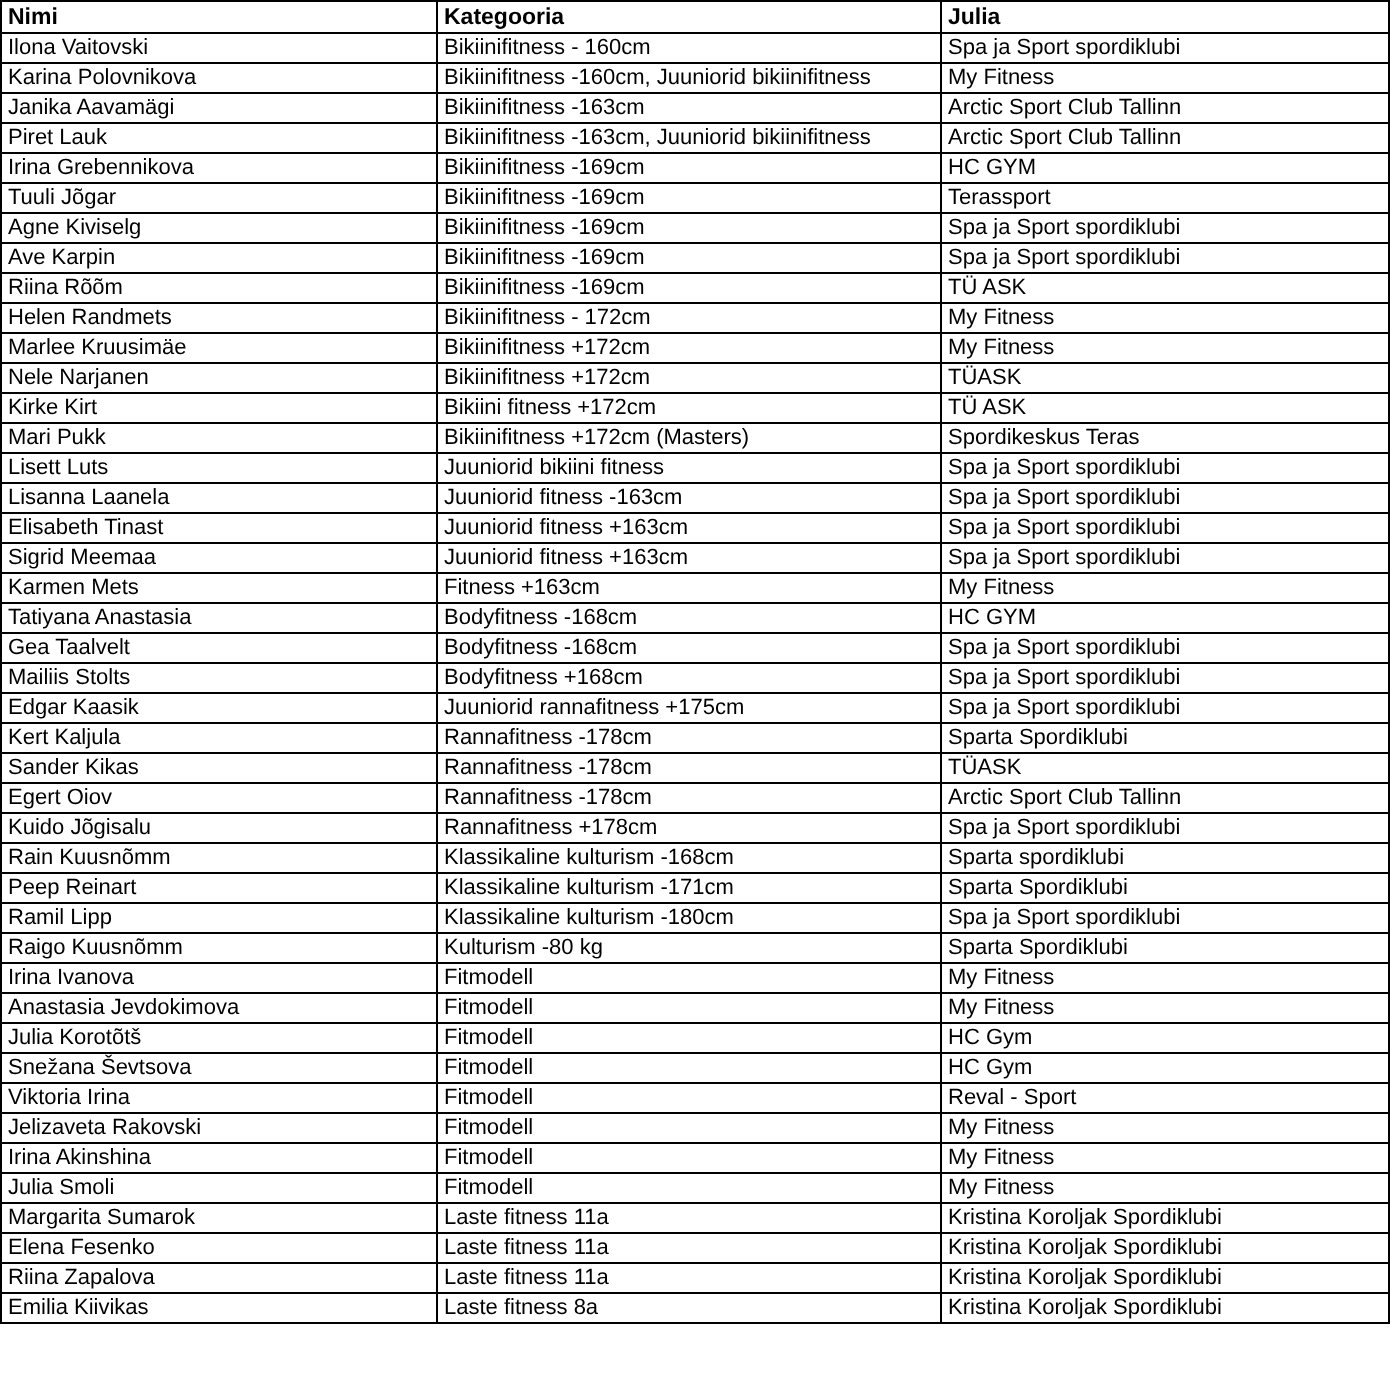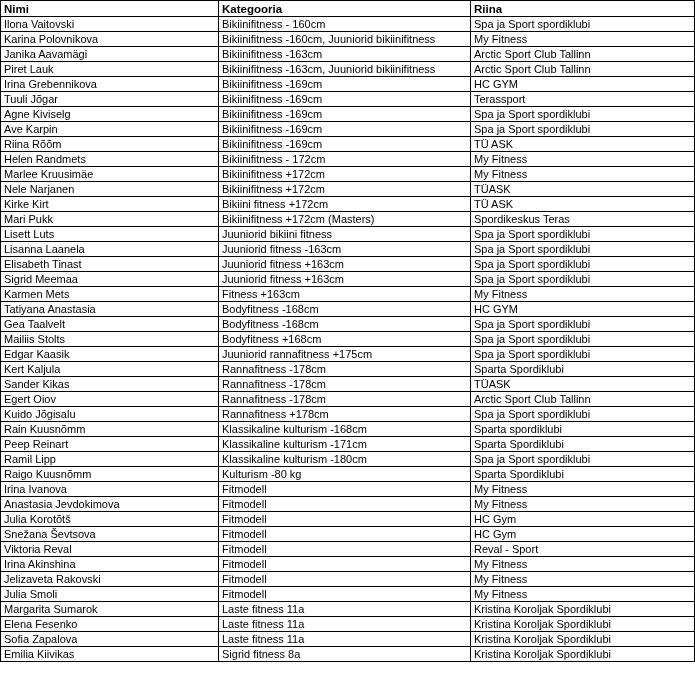--- a/index.html
+++ b/index.html
@@ -63,21 +63,21 @@
   <table class="grid">
     <colgroup>
       <col class="c-nimi">
       <col class="c-kategooria">
       <col class="c-klubi">
     </colgroup>
     <thead>
       <tr>
         <th>Nimi</th>
         <th>Kategooria</th>
-        <th>Riina</th>
+        <th>Julia</th>
       </tr>
     </thead>
     <tbody id="tbody">
         <tr>
           <td>Ilona Vaitovski</td>
           <td>Bikiinifitness - 160cm</td>
           <td>Spa ja Sport spordiklubi</td>
         </tr>
         <tr>
           <td>Karina Polovnikova</td>
@@ -243,54 +243,54 @@
           <td>Julia Korotõtš</td>
           <td>Fitmodell</td>
           <td>HC Gym</td>
         </tr>
         <tr>
           <td>Snežana Ševtsova</td>
           <td>Fitmodell</td>
           <td>HC Gym</td>
         </tr>
         <tr>
-          <td>Viktoria Reval</td>
+          <td>Viktoria Irina</td>
           <td>Fitmodell</td>
           <td>Reval - Sport</td>
         </tr>
         <tr>
+          <td>Jelizaveta Rakovski</td>
+          <td>Fitmodell</td>
+          <td>My Fitness</td>
+        </tr>
+        <tr>
           <td>Irina Akinshina</td>
-          <td>Fitmodell</td>
-          <td>My Fitness</td>
-        </tr>
-        <tr>
-          <td>Jelizaveta Rakovski</td>
           <td>Fitmodell</td>
           <td>My Fitness</td>
         </tr>
         <tr>
           <td>Julia Smoli</td>
           <td>Fitmodell</td>
           <td>My Fitness</td>
         </tr>
         <tr>
           <td>Margarita Sumarok</td>
           <td>Laste fitness 11a</td>
           <td>Kristina Koroljak Spordiklubi</td>
         </tr>
         <tr>
           <td>Elena Fesenko</td>
           <td>Laste fitness 11a</td>
           <td>Kristina Koroljak Spordiklubi</td>
         </tr>
         <tr>
-          <td>Sofia Zapalova</td>
+          <td>Riina Zapalova</td>
           <td>Laste fitness 11a</td>
           <td>Kristina Koroljak Spordiklubi</td>
         </tr>
         <tr>
           <td>Emilia Kiivikas</td>
-          <td>Sigrid fitness 8a</td>
+          <td>Laste fitness 8a</td>
           <td>Kristina Koroljak Spordiklubi</td>
         </tr>
       </tbody>
   </table>
 </div>
 
 </body></html>

